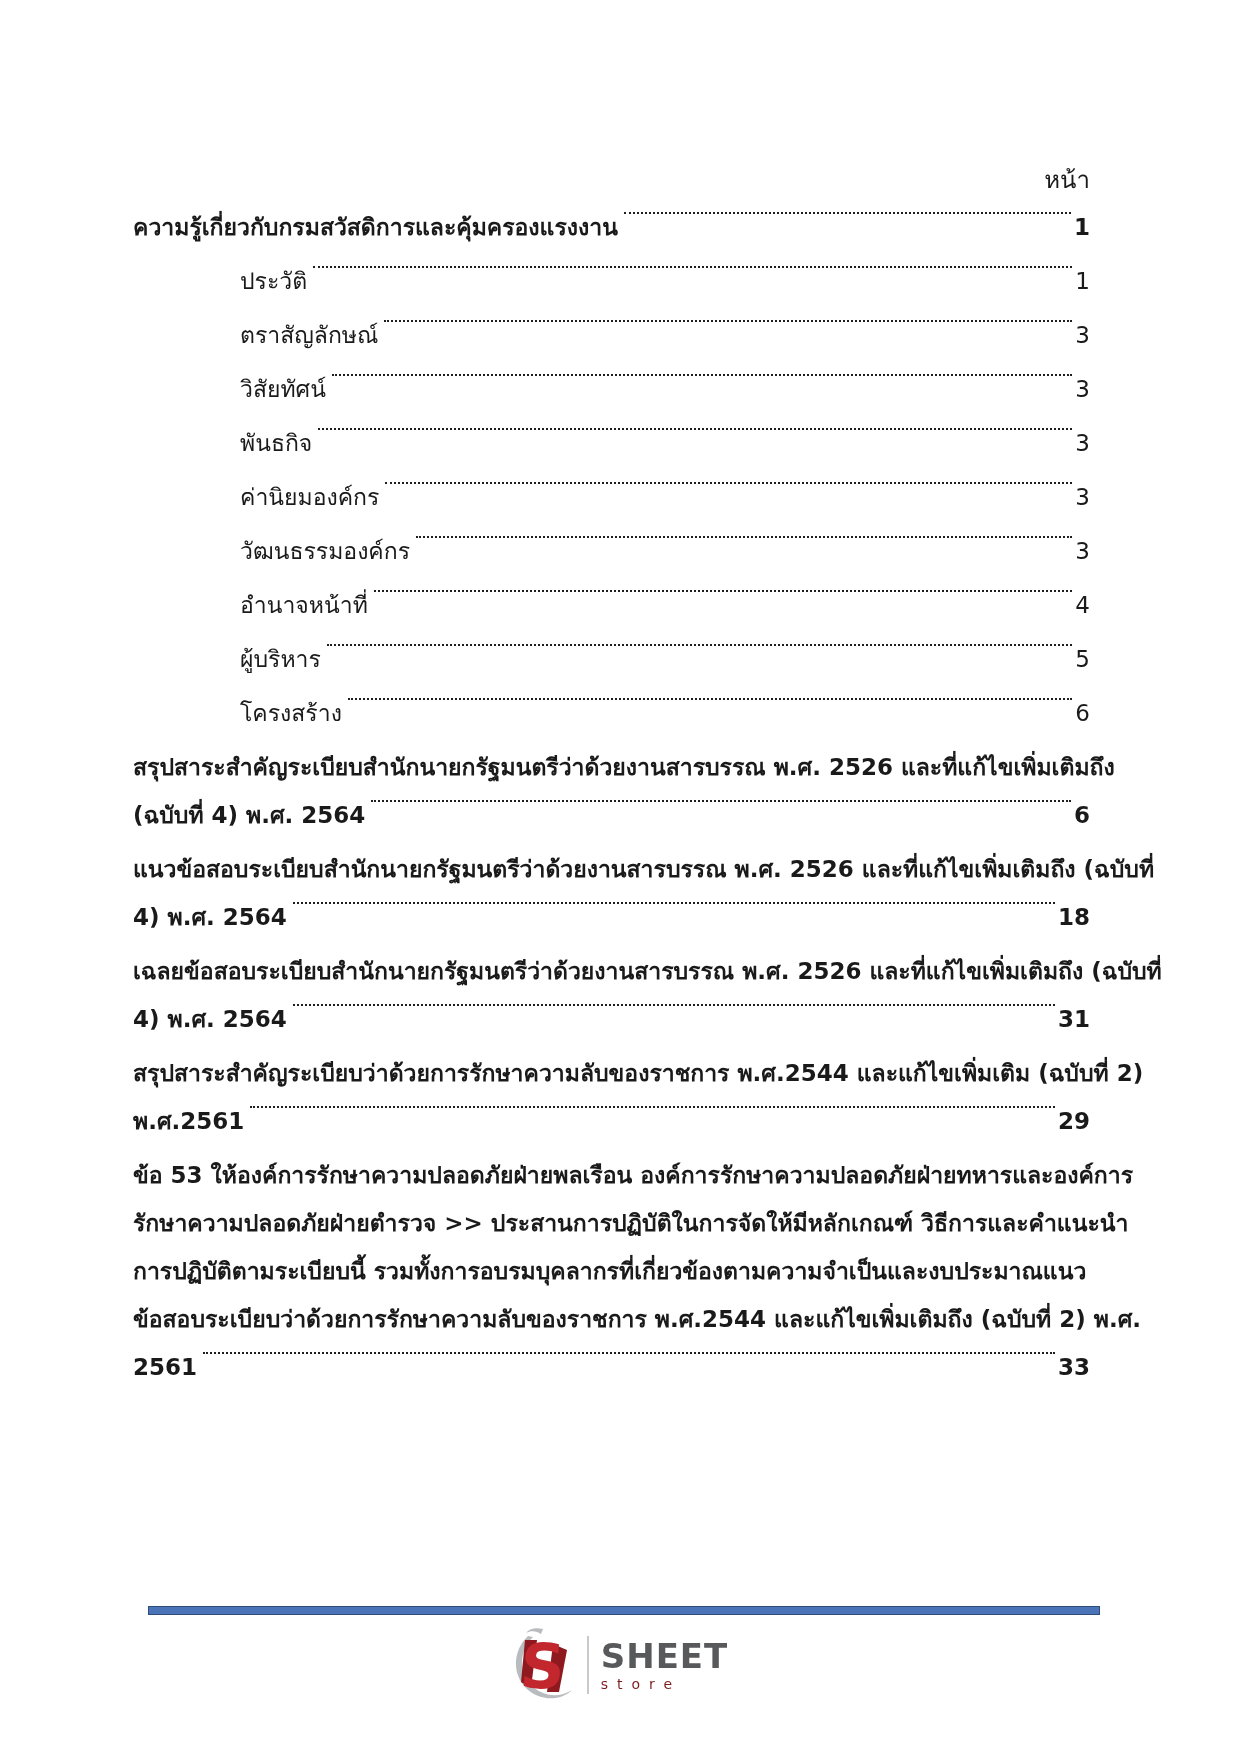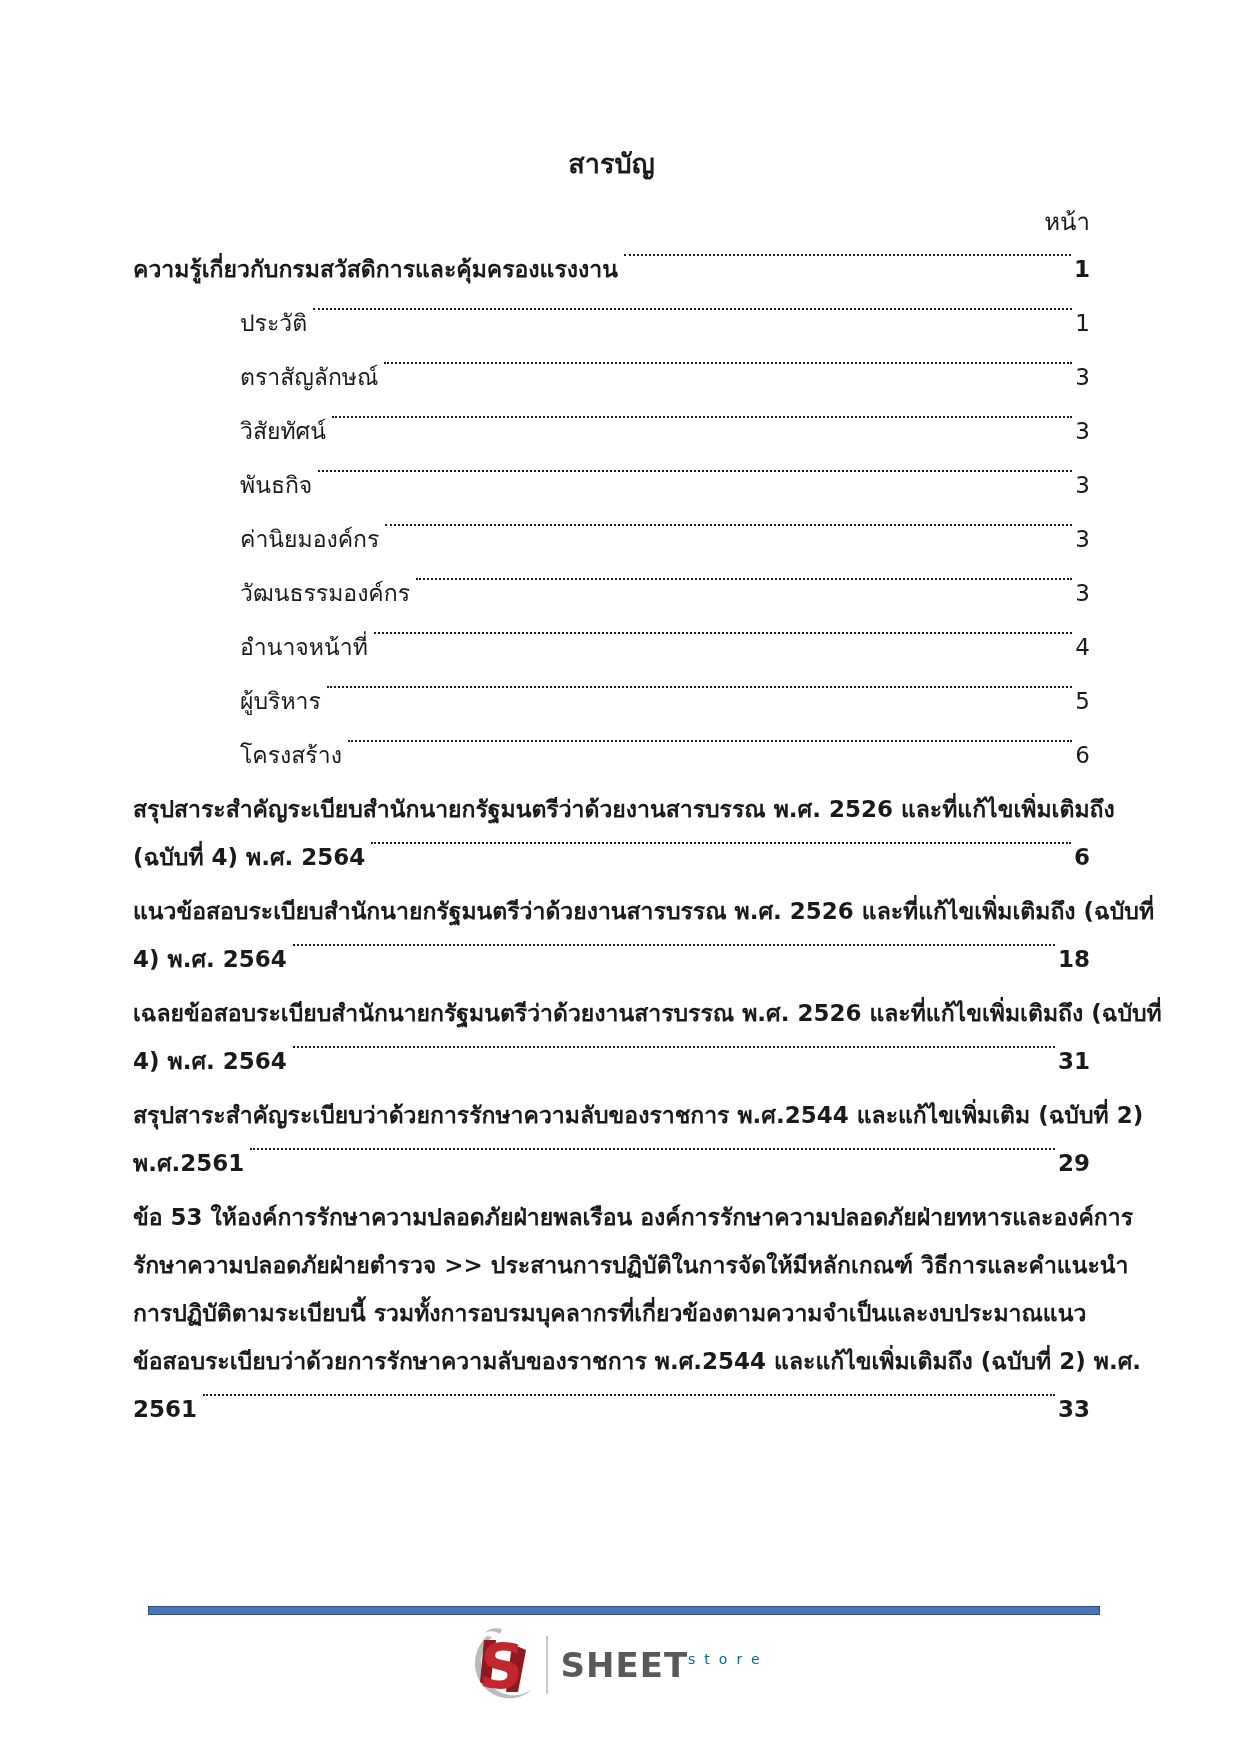--- a/index.html
+++ b/index.html
@@ -57,37 +57,36 @@
     left:0;top:1626px;width:100%;
     display:flex;align-items:center;justify-content:center;
   }
   .logo-group{display:flex;align-items:center;}
   .logo-mark{width:64px;height:78px;flex:0 0 auto;}
   .logo-divider{
     width:2px;height:58px;
     background:#c9c9c9;
     margin:0 12px 0 10px;
   }
-  .logo-text{display:flex;flex-direction:row;justify-content:center;}
+  .logo-text{display:flex;flex-direction:column;justify-content:center;}
   .brand-name{
     font-size:34px;font-weight:bold;
     letter-spacing:1px;line-height:34px;
   }
   .brand-sub{
     font-size:14px;letter-spacing:9px;
     margin-top:3px;line-height:16px;
   }
 </style>
 </head>
 <body>
 
 <div class="sheet">
 
   <div class="content">
-    <div class="doc-title">สารบัญ</div>
     <div class="page-col-label">หน้า</div>
     <div class="toc">
         <div class="entry main">
           <div class="line">
             <span class="t">ความรู้เกี่ยวกับกรมสวัสดิการและคุ้มครองแรงงาน</span>
             <span class="leader"></span>
             <span class="pg">1</span>
           </div>
         </div>
         <div class="entry sub">
@@ -222,18 +221,18 @@
       <svg class="logo-mark" viewBox="0 0 64 78" xmlns="http://www.w3.org/2000/svg">
         <path d="M30 3 C22 1 16 3 13 7 C18 4 24 5 28 8 Z" fill="#b9bcbe"></path>
         <path d="M15 10 C0 24 -1 47 12 61 C25 75 47 76 59 64 C45 73 28 70 17 58 C6 45 6 25 20 11 Z" fill="#b9bcbe"></path>
         <path d="M12 14 L24 14 L18 62 L8 56 Z" fill="#8e1a1f"></path>
         <path d="M40 18 L54 24 L46 66 L34 66 Z" fill="#8e1a1f"></path>
         <text x="10" y="62" font-size="62" font-weight="bold" font-family="DejaVu Sans, Liberation Sans, sans-serif" fill="#c1272d" transform="skewX(-4)">S</text>
       </svg>
       <div class="logo-divider"></div>
       <div class="logo-text">
         <div class="brand-name" style="color: rgb(88, 89, 91);">SHEET</div>
-        <div class="brand-sub" style="color: #0369a1;">store</div>
+        <div class="brand-sub" style="color: #7f1d1d;">store</div>
       </div>
     </div>
   </div>
 
 </div>
 
 </body></html>

